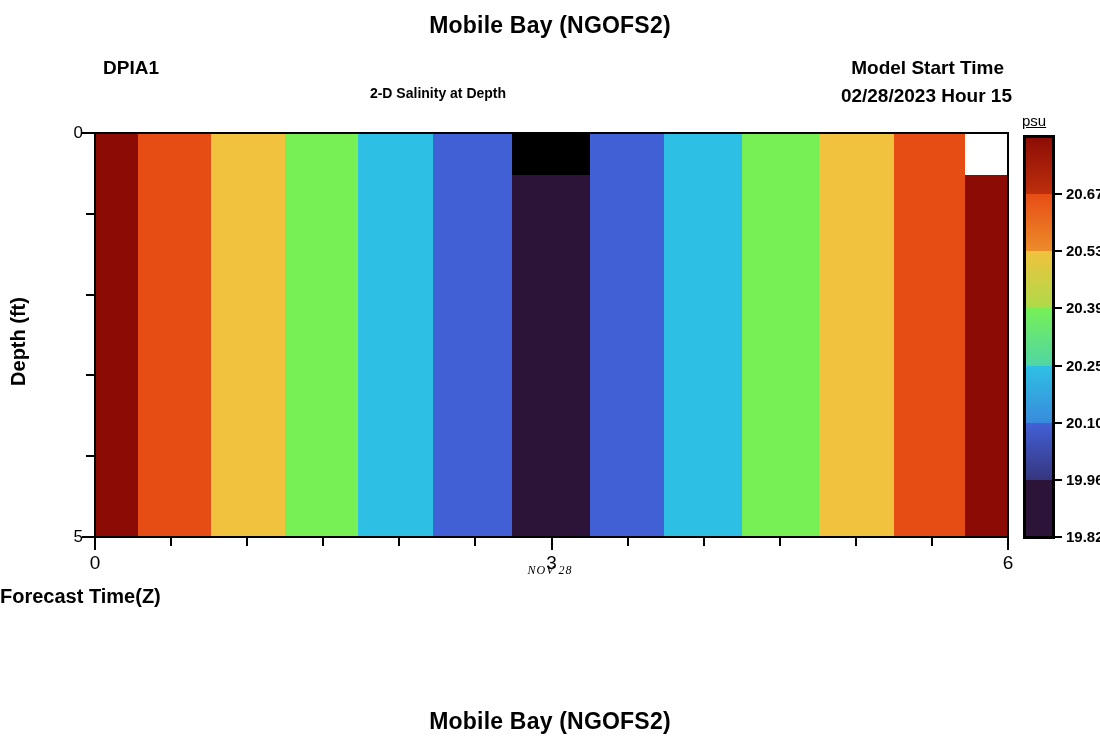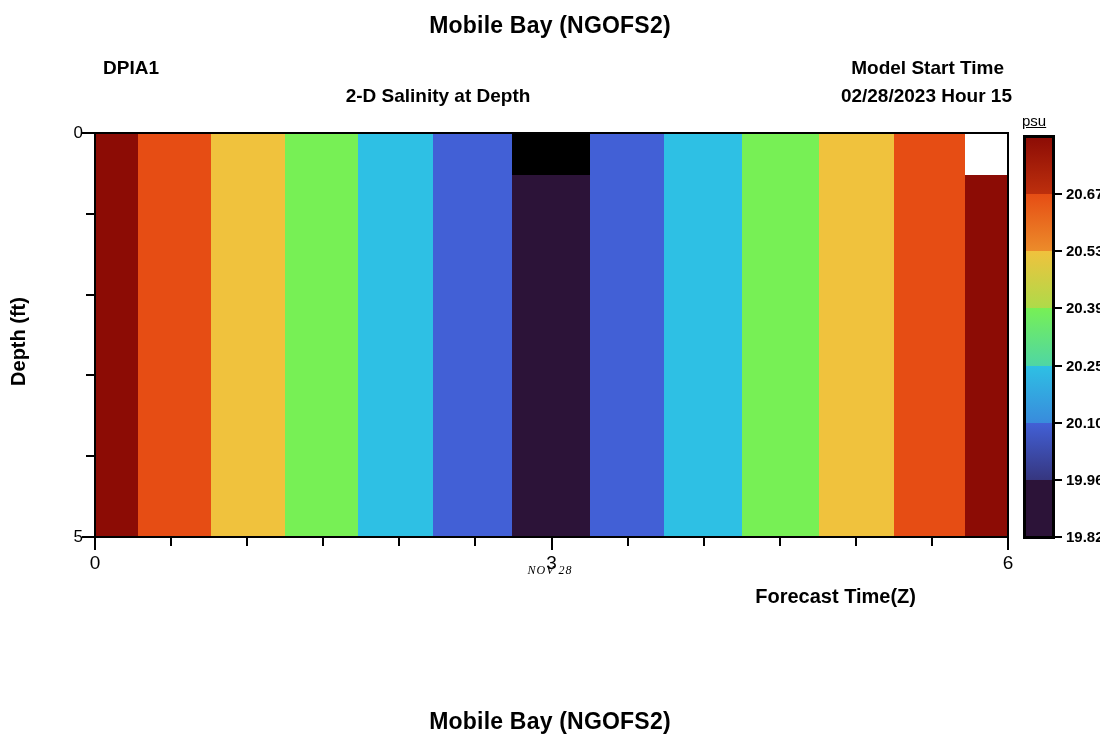--- a/index.html
+++ b/index.html
@@ -22,21 +22,21 @@
   }
   .station-id{
     position:absolute;left:103px;top:57px;font-size:19px;font-weight:bold;
   }
   .station-coords{
     position:absolute;left:96px;top:85px;font-size:19px;font-weight:normal;
     white-space:pre;
   }
   .subtitle{
     position:absolute;left:0;top:85px;width:876px;text-align:center;
-    font-size:19px;font-weight:bold;
+    font-size:14px;font-weight:bold;
   }
   .mst-label{
     position:absolute;right:96px;top:57px;font-size:19px;font-weight:bold;
     text-align:center;
   }
   .mst-value{
     position:absolute;right:88px;top:85px;font-size:19px;font-weight:bold;
     text-align:right;
   }
 
@@ -63,21 +63,21 @@
   .xtick.major{height:13px;}
   .xlabel{
     position:absolute;top:419px;font-size:19px;text-align:center;width:60px;
   }
   .date-note{
     position:absolute;top:563px;left:0;width:1100px;text-align:center;
     font-family:"Liberation Serif",serif;font-style:italic;
     font-size:12px;letter-spacing:1px;
   }
   .axis-title-x{
-    position:absolute;left:0;top:585px;width:916px;text-align:right;
+    position:absolute;left:0;top:585px;width:916px;text-align:left;
     font-size:20px;font-weight:bold;
   }
   .axis-title-y{
     position:absolute;left:-262px;top:330px;width:560px;text-align:center;
     font-size:20px;font-weight:bold;
     transform:rotate(-90deg);transform-origin:center center;
   }
 
   
   .cbar-wrap{position:absolute;left:1025px;top:137px;width:28px;height:400px;}

